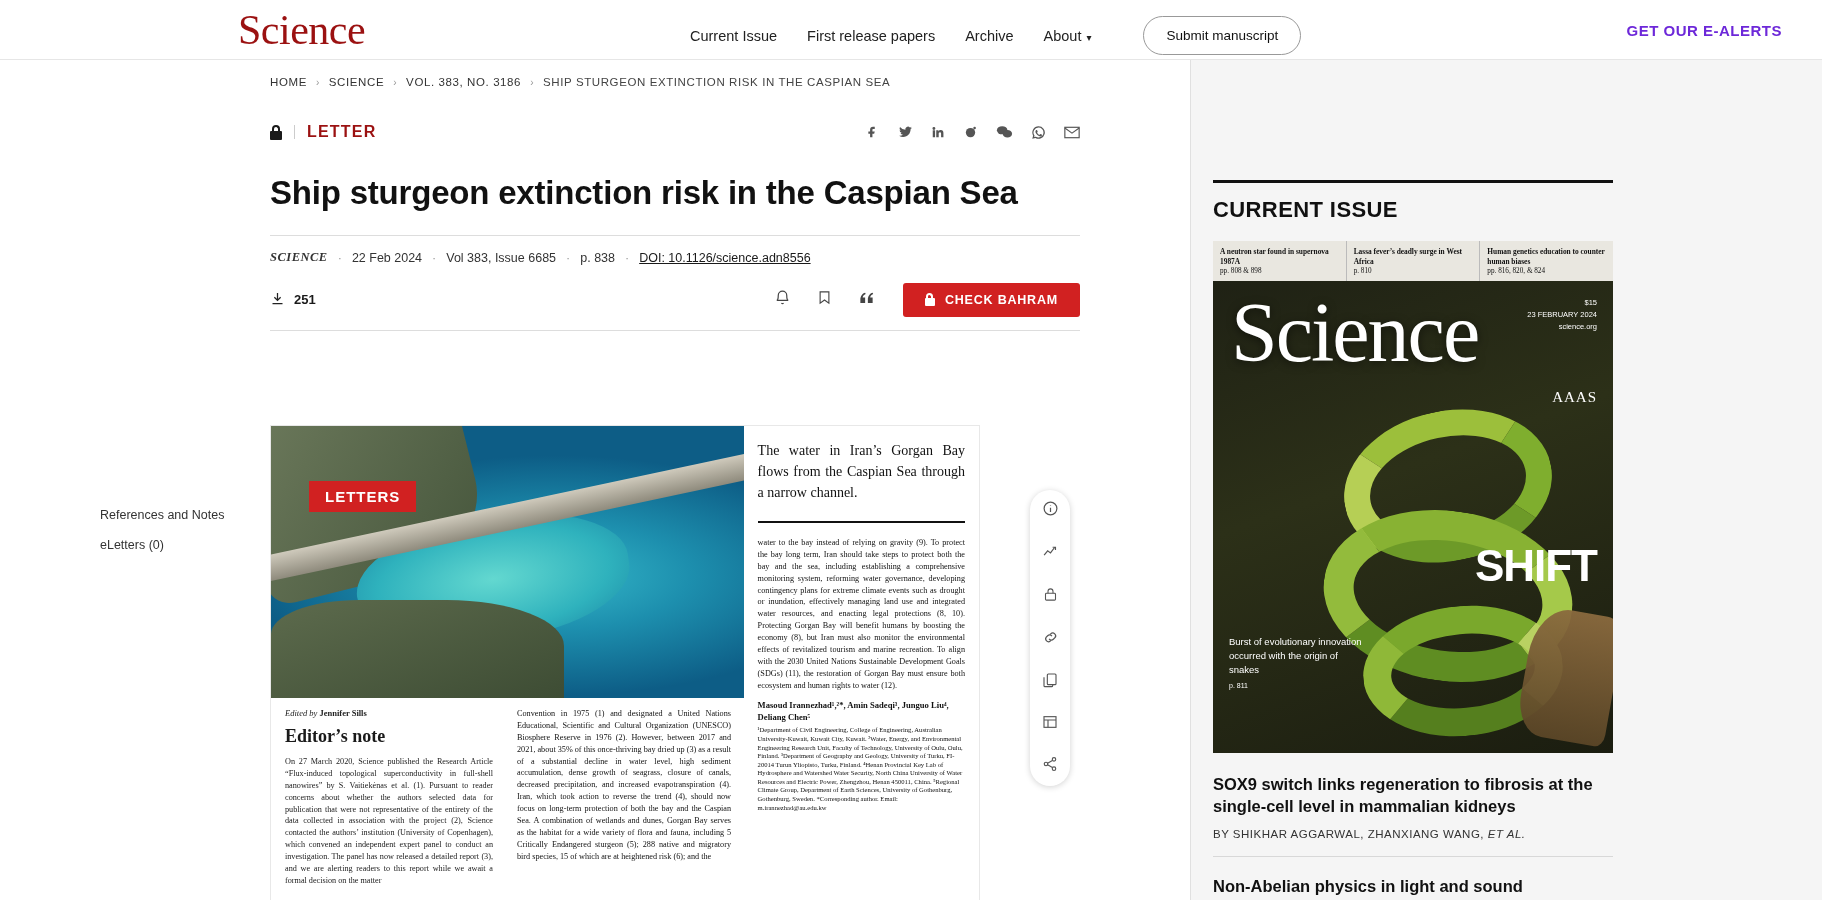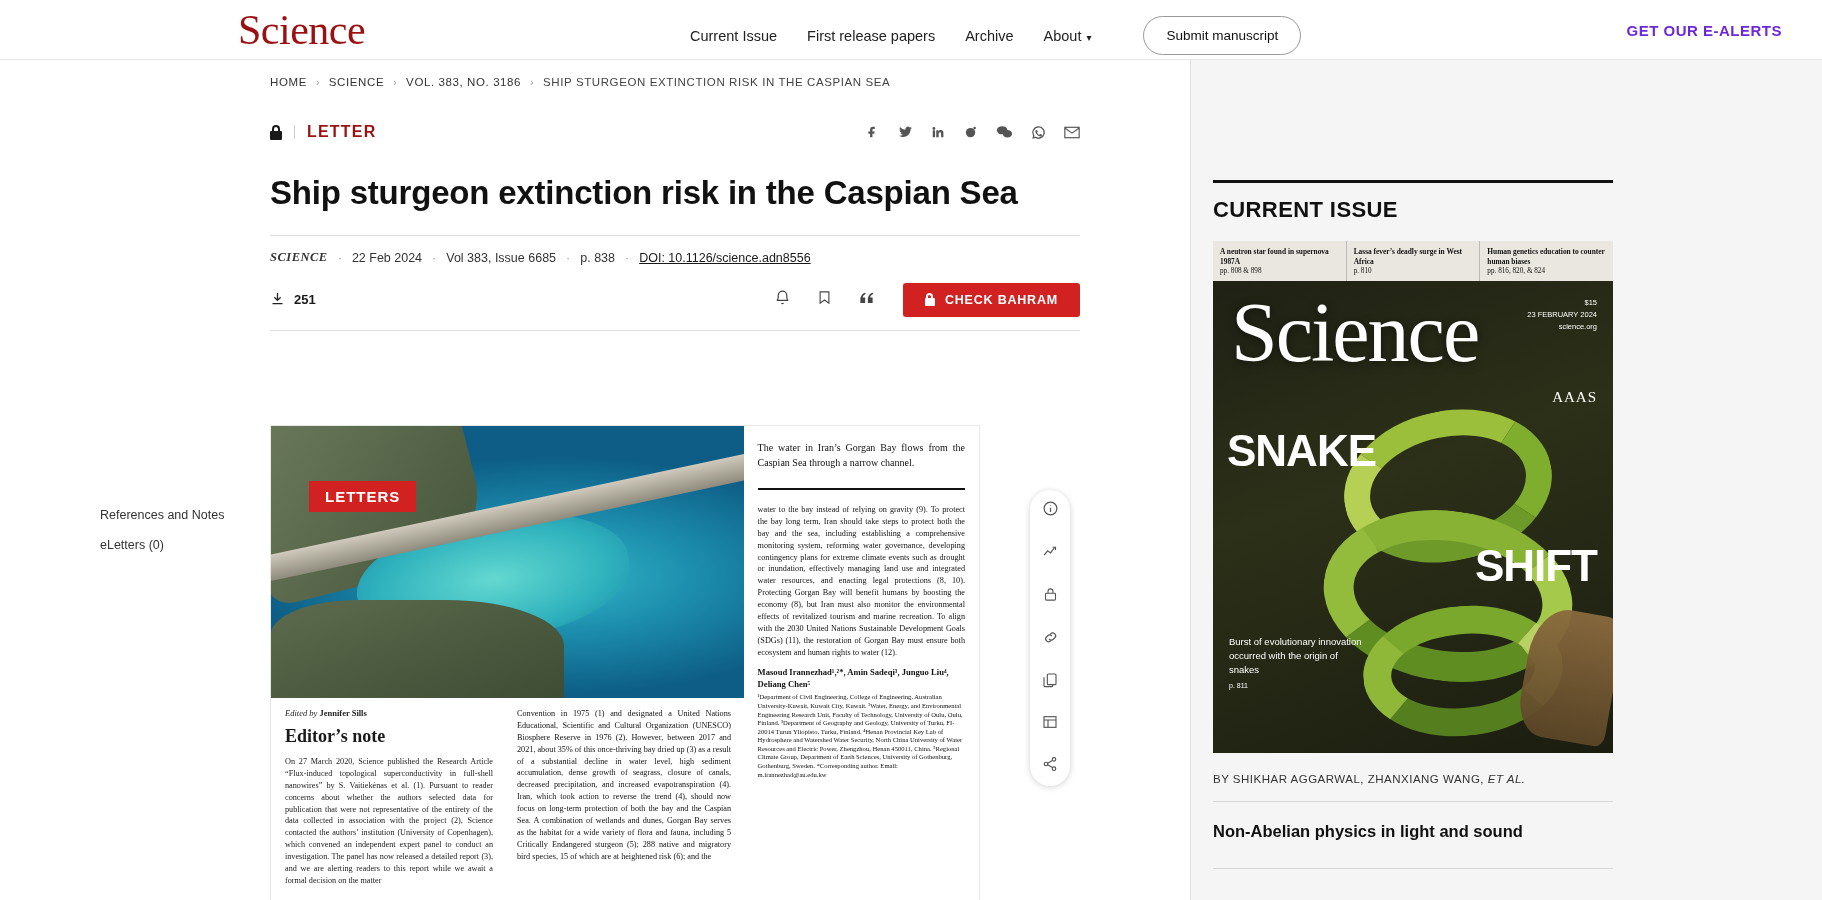--- a/index.html
+++ b/index.html
@@ -599,21 +599,21 @@
   <div class="pdf-wrap">
     <div class="pdf-top">
       <div class="pdf-photo">
         <div class="land-left"></div>
         <div class="lagoon"></div>
         <div class="sandbar"></div>
         <div class="land-bottom"></div>
         <div class="letters-badge">LETTERS</div>
       </div>
       <div class="pdf-col-right">
-        <p style="font-size:10px;line-height:1.5;font-family:Liberation Serif, serif;">The water in Iran’s Gorgan Bay flows from the Caspian Sea through a narrow channel.</p>
+        <p style="font-size:14px;line-height:1.5;font-family:Liberation Serif, serif;">The water in Iran’s Gorgan Bay flows from the Caspian Sea through a narrow channel.</p>
         <div class="topline"></div>
         <p>water to the bay instead of relying on gravity (9). To protect the bay long term, Iran should take steps to protect both the bay and the sea, including establishing a comprehensive monitoring system, reforming water governance, developing contingency plans for extreme climate events such as drought or inundation, effectively managing land use and integrated water resources, and enacting legal protections (8, 10). Protecting Gorgan Bay will benefit humans by boosting the economy (8), but Iran must also monitor the environmental effects of revitalized tourism and marine recreation. To align with the 2030 United Nations Sustainable Development Goals (SDGs) (11), the restoration of Gorgan Bay must ensure both ecosystem and human rights to water (12).</p>
         <div class="authors-line">Masoud Irannezhad¹,²*, Amin Sadeqi³, Junguo Liu⁴, Deliang Chen⁵</div>
         <div class="affil">¹Department of Civil Engineering, College of Engineering, Australian University-Kuwait, Kuwait City, Kuwait. ²Water, Energy, and Environmental Engineering Research Unit, Faculty of Technology, University of Oulu, Oulu, Finland. ³Department of Geography and Geology, University of Turku, FI-20014 Turun Yliopisto, Turku, Finland. ⁴Henan Provincial Key Lab of Hydrosphere and Watershed Water Security, North China University of Water Resources and Electric Power, Zhengzhou, Henan 450011, China. ⁵Regional Climate Group, Department of Earth Sciences, University of Gothenburg, Gothenburg, Sweden. *Corresponding author. Email: m.irannezhad@au.edu.kw</div>
       </div>
     </div>
     <div class="pdf-bottom">
       <div class="pdf-editor">
         <div class="edited">
           <span>Edited by</span>
@@ -704,30 +704,30 @@
         <div class="branch"></div>
       </div>
 
       <div class="sci">Science</div>
       <div class="issueinfo">
         <div>$15</div>
         <div>23 FEBRUARY 2024</div>
         <div>science.org</div>
       </div>
       <div class="aaas">AAAS</div>
-      <div class="snake-word">SNAKE</div>
       <div class="shift-word">SHIFT</div>
       <div class="burst">
         <div>Burst of evolutionary innovation occurred with the origin of snakes</div>
         <div class="pg">p. 811</div>
       </div>
     </div>
 
     <div class="ci-list">
       <div class="ci-item">
+        <h3>SOX9 switch links regeneration to fibrosis at the single-cell level in mammalian kidneys</h3>
         <div class="by">
           <span>BY SHIKHAR AGGARWAL, ZHANXIANG WANG,</span>
           <span class="etal">ET AL.</span>
         </div>
       </div>
       <div class="ci-item">
         <h3>Non-Abelian physics in light and sound</h3>
 
       </div>
 

